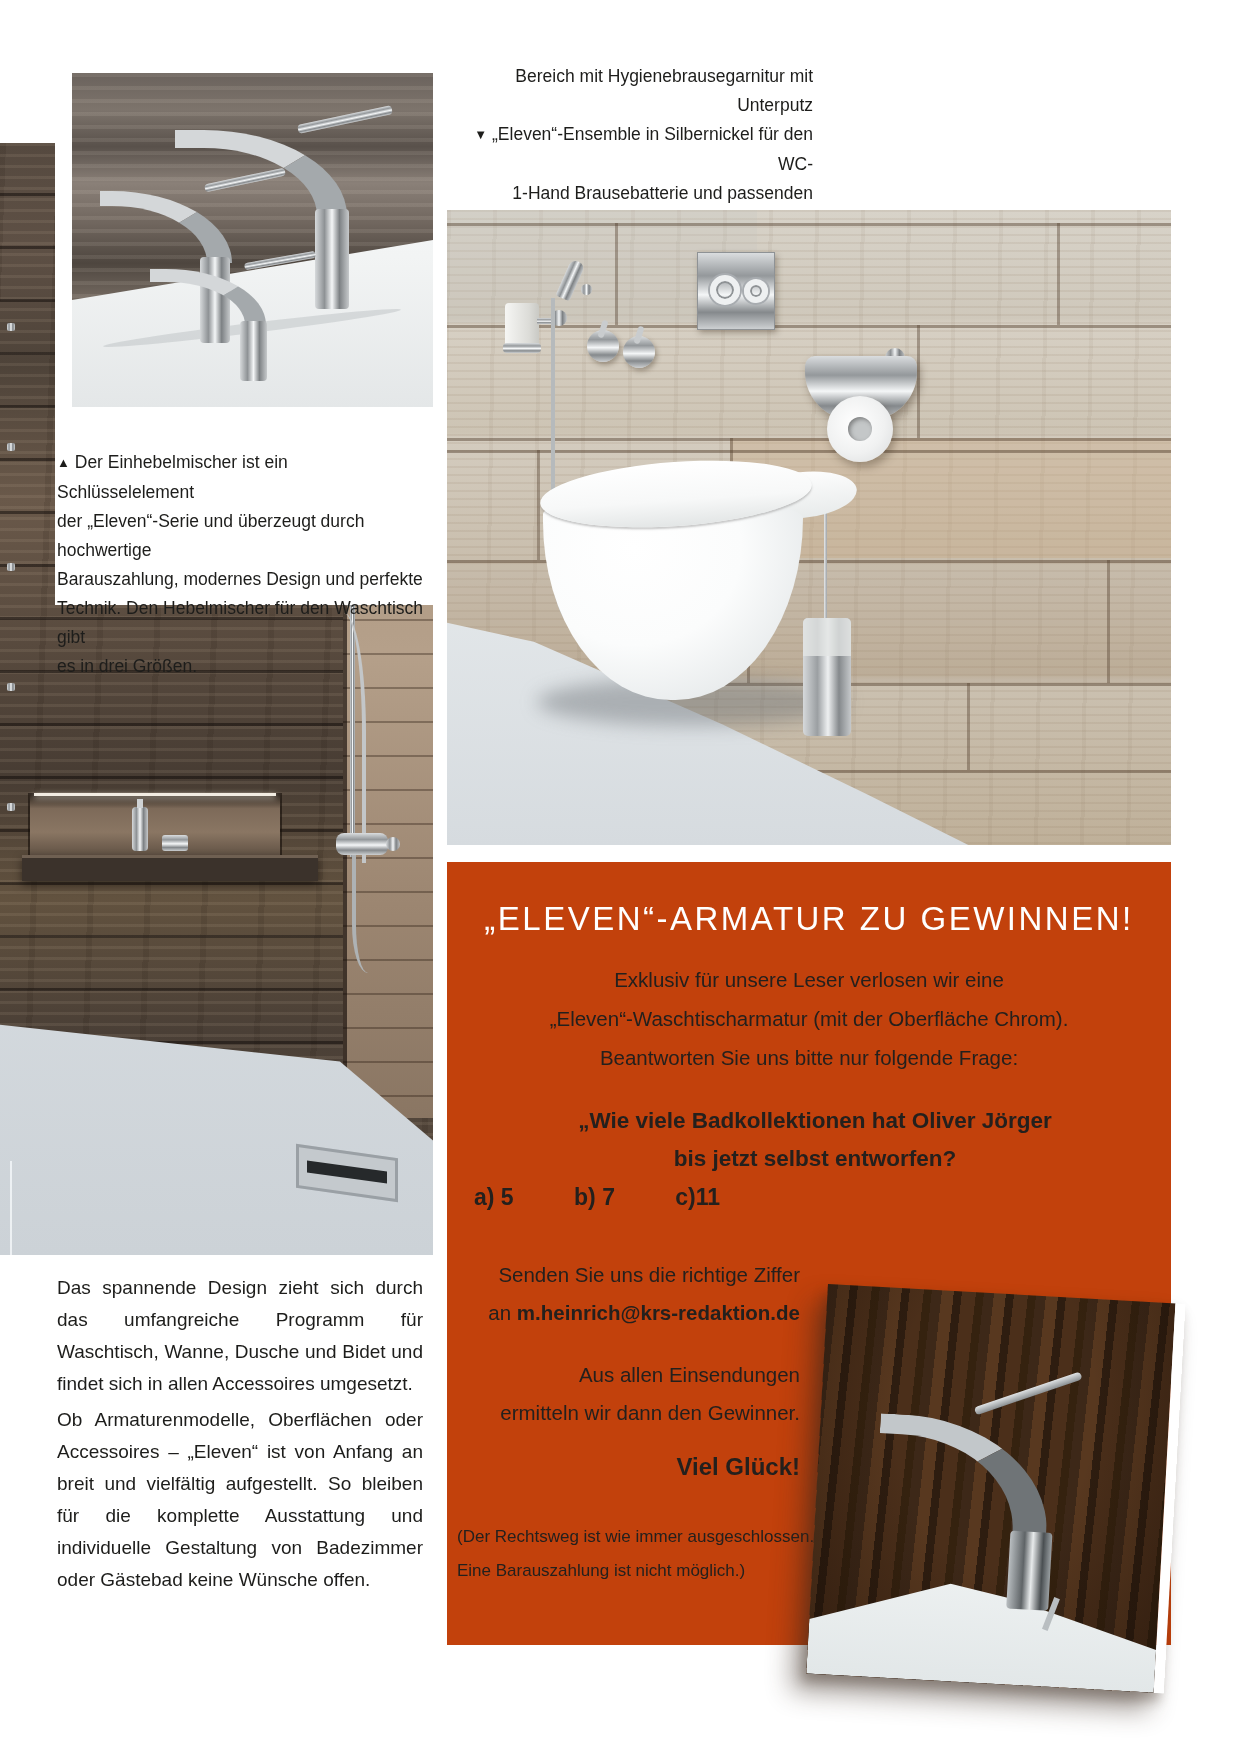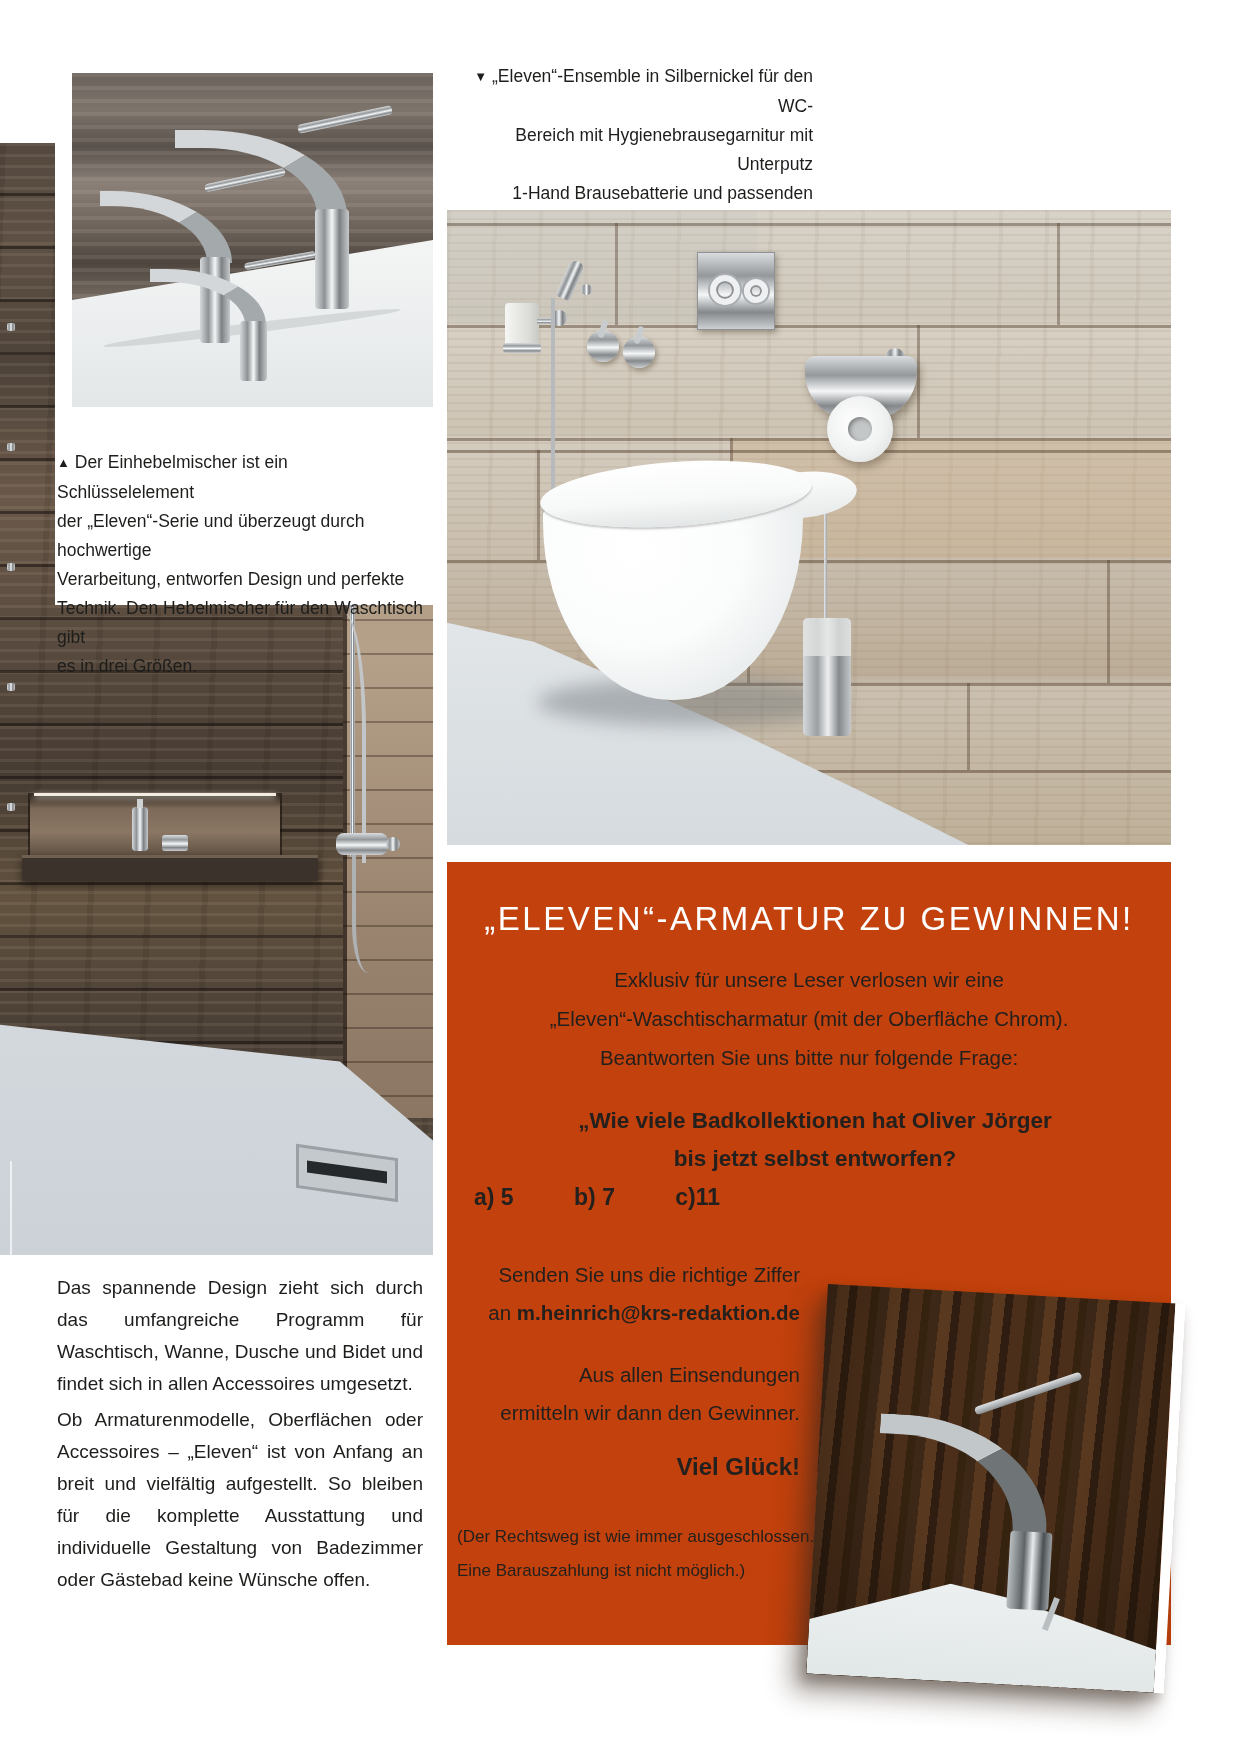--- a/index.html
+++ b/index.html
@@ -197,34 +197,34 @@
     <div class="pf-lev-tall chromeh"></div>
     <div class="arc pf-arc-sm"></div>
     <div class="pf-base-sm chromev"></div>
     <div class="pf-lev-sm chromeh"></div>
   </div>
 
   <div class="cap cap-left">
     <span class="ln"><span class="tri">▲</span>
       <span>Der Einhebelmischer ist ein Schlüsselelement</span></span>
     <span class="ln">der „Eleven“-Serie und überzeugt durch hochwertige</span>
-    <span class="ln">Verarbeitung, entworfen Design und perfekte</span>
+    <span class="ln">Barauszahlung, modernes Design und perfekte</span>
     <span class="ln">Technik. Den Hebelmischer für den Waschtisch gibt</span>
     <span class="ln">es in drei Größen.</span>
   </div>
 
   <div class="body-left">
     <div class="p1">Das spannende Design zieht sich durch das umfangreiche Programm für Waschtisch, Wanne, Dusche und Bidet und findet sich in allen Accessoires umgesetzt.</div>
     <div class="p2">Ob Armaturenmodelle, Oberflächen oder Accessoires – „Eleven“ ist von Anfang an breit und vielfältig aufgestellt. So bleiben für die komplette Ausstattung und individuelle Gestaltung von Badezimmer oder Gästebad keine Wünsche offen.</div>
   </div>
 
   <div class="cap cap-right">
+    <span class="ln">Bereich mit Hygienebrausegarnitur mit Unterputz</span>
     <span class="ln"><span class="tri">▼</span>
       <span>„Eleven“-Ensemble in Silbernickel für den WC-</span></span>
-    <span class="ln">Bereich mit Hygienebrausegarnitur mit Unterputz</span>
     <span class="ln">1-Hand Brausebatterie und passenden Accessoires.</span>
     <span class="ln">Perfekt dazu die mattweiße Toilette von Scarabeo.</span>
     <span class="ln">Schön veredelt auch die WC-Betätigungsplatte.</span>
   </div>
 
   <div class="ph-bath">
     <div class="pb-tone" style="left:0;top:0;width:310px;height:113px;background:rgba(195,195,190,.22)"></div>
     <div class="pb-tone" style="left:283px;top:228px;width:441px;height:120px;background:rgba(200,165,125,.32)"></div>
     <div class="pb-tone" style="left:0;top:350px;width:724px;height:123px;background:rgba(160,138,115,.18)"></div>
     <div class="seamh" style="left:0;top:13px;width:724px"></div>

